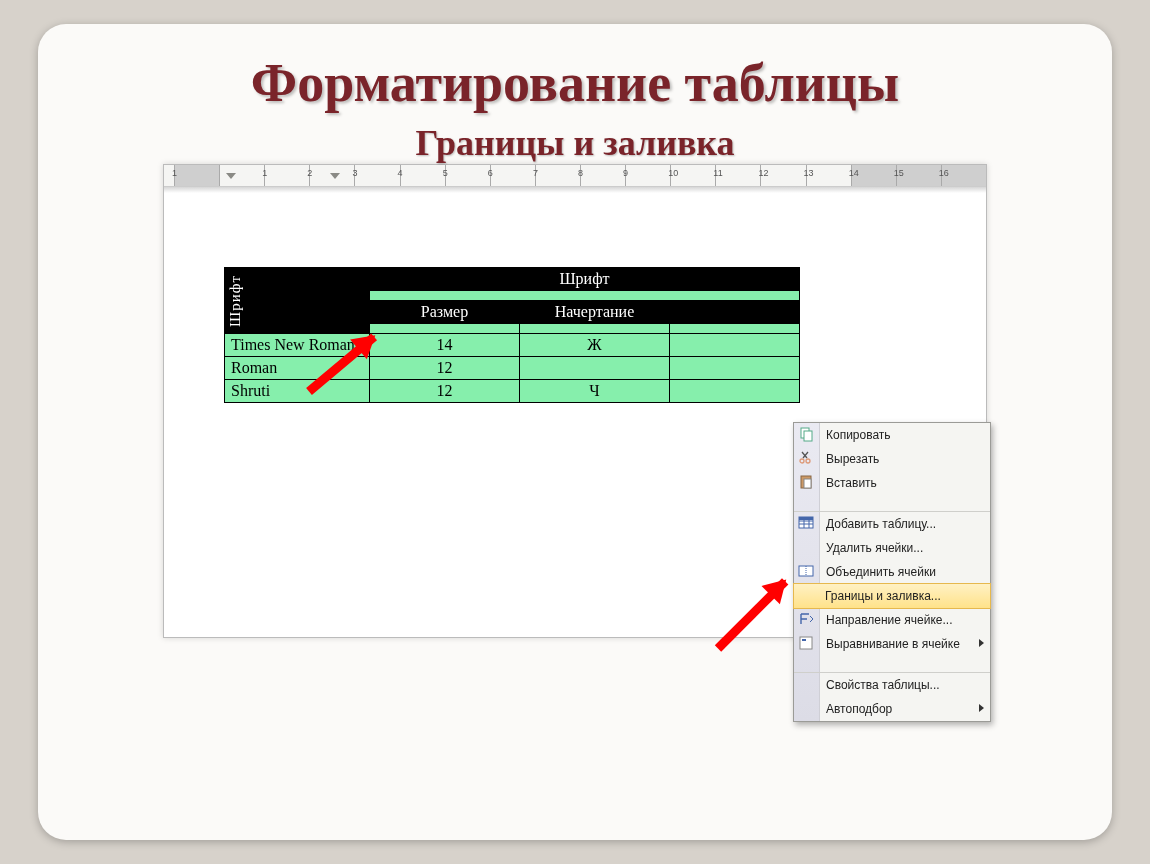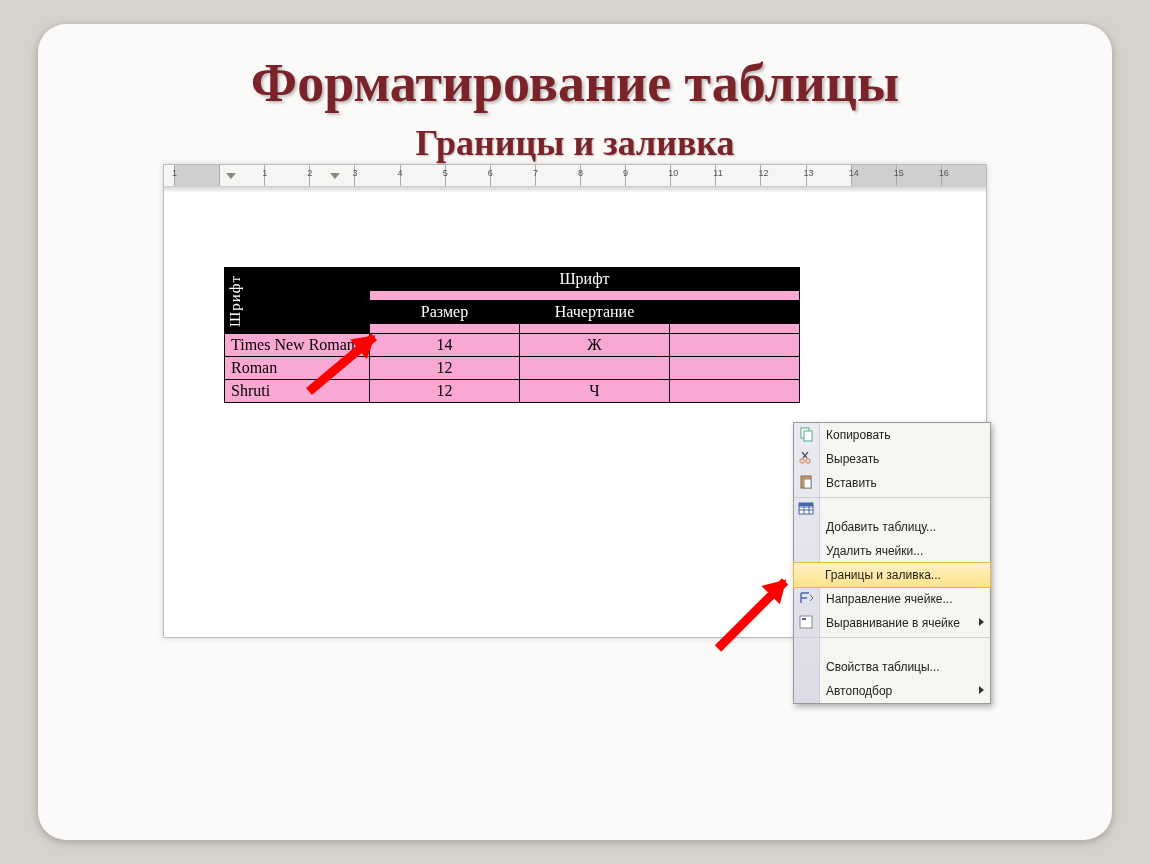--- a/index.html
+++ b/index.html
@@ -93,21 +93,21 @@
   .word-table {
     border-collapse: collapse;
     margin-left: 60px;
     font-family: 'Times New Roman', serif;
     font-size: 16px;
   }
   .word-table td, .word-table th {
     border: 1.5px solid #000;
     padding: 2px 6px;
     text-align: center;
-    background:#f9a8d4;
+    background:#86efac;
   }
   .word-table .left { text-align: left; padding-left:6px; }
   .blk { background:#000 !important; color:#fff; font-family:'Times New Roman',serif; }
   .vtext {
     writing-mode: vertical-rl;
     transform: rotate(180deg);
     background:#000; color:#fff;
     padding:6px 2px;
     font-size:15px;
     letter-spacing:1px;
@@ -131,21 +131,21 @@
     position:absolute; left:0; top:0; bottom:0; width:26px;
     background: linear-gradient(#eaeaf2,#dcdce6);
     border-right:1px solid #cfcfd6;
   }
   .cm-item {
     position: relative;
     padding: 4px 8px 4px 32px;
     line-height: 16px;
     cursor: default;
   }
-  .cm-item.sep { border-top:1px solid #cfcfcb; margin-top:2px; padding-top:21px; }
+  .cm-item.sep { border-top:1px solid #cfcfcb; margin-top:16px; padding-top:4px; }
   .cm-item.highlight {
     background: linear-gradient(#fff1c4,#ffe28a);
     border:1px solid #e6b84e;
     margin:-1px;
     padding: 4px 17px 4px 31px;
   }
   .cm-icon {
     position:absolute; left:4px; top:3px; width:16px; height:16px;
   }
   .cm-arrow {
@@ -315,20 +315,27 @@
       <svg class="cm-icon" viewBox="0 0 16 16">
           <rect x="1" y="2" width="14" height="11" fill="#fff" stroke="#46a"></rect>
           <path d="M1 6h14M1 9h14M6 2v11M11 2v11" stroke="#46a"></path>
           <rect x="1" y="2" width="14" height="3" fill="#46a"></rect>
         </svg>
       <span>Добавить таблицу...</span>
     </div>
     <div class="cm-item">
       <span>Удалить ячейки...</span>
     </div>
+    <div class="cm-item">
+      <svg class="cm-icon" viewBox="0 0 16 16">
+          <rect x="1" y="3" width="14" height="10" fill="#fff" stroke="#46a"></rect>
+          <path d="M8 3v10" stroke="#46a" stroke-dasharray="1 1"></path>
+        </svg>
+      <span>Объединить ячейки</span>
+    </div>
 
     <div class="cm-item sep highlight">
       <span>Границы и заливка...</span>
     </div>
     <div class="cm-item">
       <svg class="cm-icon" viewBox="0 0 16 16">
           <path d="M3 3v10M3 3h8M3 8h6" stroke="#46a" stroke-width="1.4"></path>
           <path d="M12 11l3-3-3-3" stroke="#46a" fill="none"></path>
         </svg>
       <span>Направление ячейке...</span>

